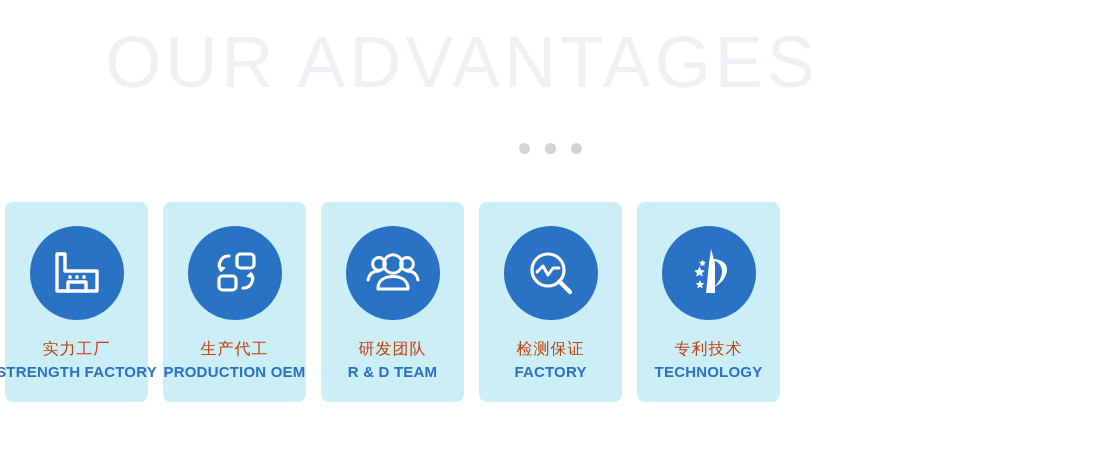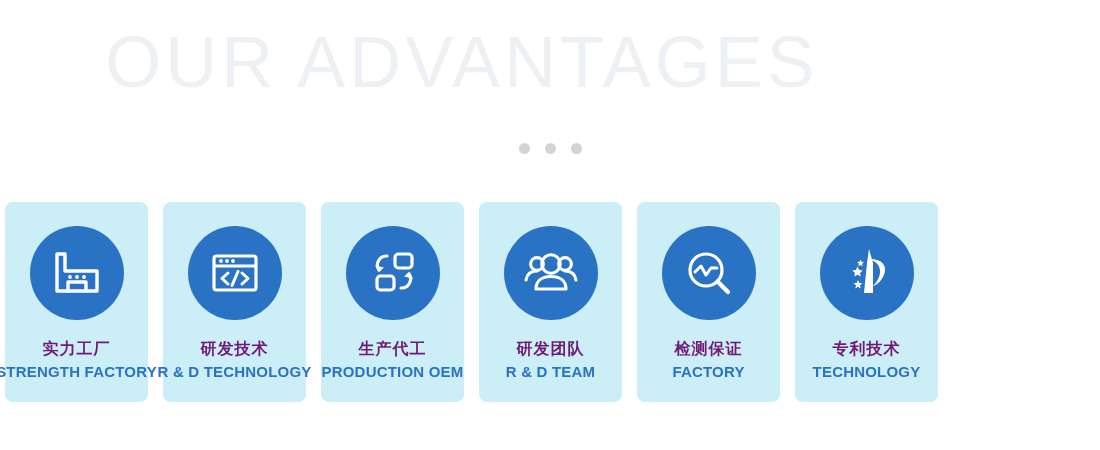--- a/index.html
+++ b/index.html
@@ -94,22 +94,22 @@
     align-items: center;
     justify-content: center;
     flex: none;
   }
   .icon-circle svg {
     display: block;
   }
   .card-title {
     margin-top: 20px;
     font-size: 16px;
-    font-weight: 700;
-    color: #701a75;
+    font-weight: 400;
+    color: #c2410c;
     line-height: 1.1;
     letter-spacing: 1px;
     white-space: nowrap;
   }
   .card-sub {
     margin-top: 6px;
     font-size: 15px;
     font-weight: 700;
     color: #2a72c4;
     line-height: 1.1;
@@ -143,38 +143,20 @@
         </g>
         <circle cx="21" cy="32" r="1.9" fill="#ffffff"></circle>
         <circle cx="28" cy="32" r="1.9" fill="#ffffff"></circle>
         <circle cx="35" cy="32" r="1.9" fill="#ffffff"></circle>
       </svg>
     </div>
     <div class="card-title">实力工厂</div>
     <div class="card-sub">STRENGTH FACTORY</div>
   </div>
 
-  <div class="card">
-    <div class="icon-circle">
-      <svg width="56" height="56" viewBox="0 0 56 56">
-        <rect x="7" y="11" width="42" height="34" rx="2.5" fill="none" stroke="#ffffff" stroke-width="3.2"></rect>
-        <path d="M7 21 H49" stroke="#ffffff" stroke-width="3.2"></path>
-        <circle cx="14" cy="16" r="1.9" fill="#ffffff"></circle>
-        <circle cx="20" cy="16" r="1.9" fill="#ffffff"></circle>
-        <circle cx="26" cy="16" r="1.9" fill="#ffffff"></circle>
-        <g fill="none" stroke="#ffffff" stroke-width="3" stroke-linecap="round" stroke-linejoin="round">
-          <path d="M21 28 L15 33.5 L21 39"></path>
-          <path d="M35 28 L41 33.5 L35 39"></path>
-          <path d="M31 26.5 L25 40.5"></path>
-        </g>
-      </svg>
-    </div>
-    <div class="card-title">研发技术</div>
-    <div class="card-sub">R &amp; D TECHNOLOGY</div>
-  </div>
 
   <div class="card">
     <div class="icon-circle">
       <svg width="56" height="56" viewBox="0 0 56 56">
         <rect x="30" y="9" width="17" height="14" rx="3.5" fill="none" stroke="#ffffff" stroke-width="3.2"></rect>
         <rect x="12" y="31" width="17" height="14" rx="3.5" fill="none" stroke="#ffffff" stroke-width="3.2"></rect>
         <path d="M22 11 A9 9 0 0 0 14 25" fill="none" stroke="#ffffff" stroke-width="3.2" stroke-linecap="round"></path>
         <path d="M10 20.5 L14 27 L19 22.5 Z" fill="#ffffff"></path>
         <path d="M36 43 A9 9 0 0 0 44 29" fill="none" stroke="#ffffff" stroke-width="3.2" stroke-linecap="round"></path>
         <path d="M39 31.5 L44 27 L48 33.5 Z" fill="#ffffff"></path>

